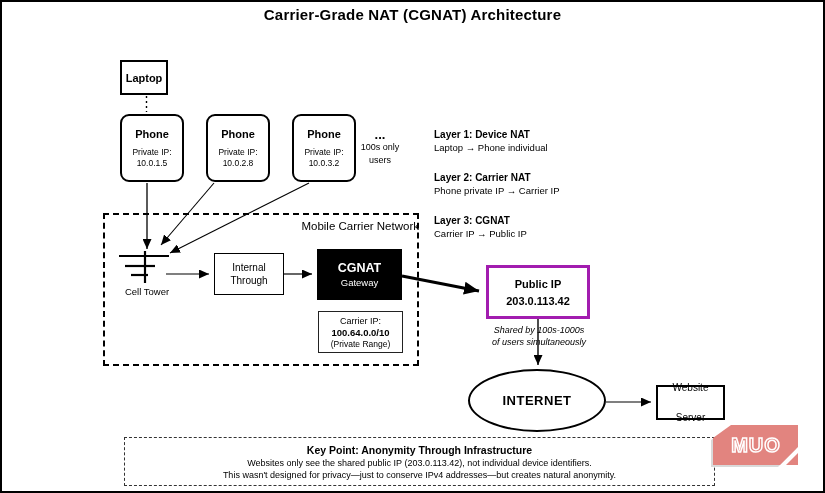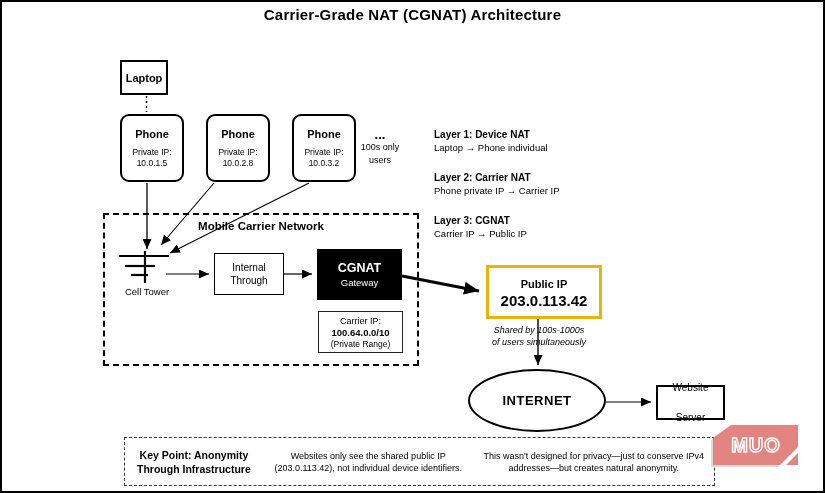--- a/index.html
+++ b/index.html
@@ -28,45 +28,45 @@
   #more-users { display:flex; flex-direction:column; align-items:center; text-align:center; }
   .layer-block { position:absolute; left:432px; z-index:2; }
   #layer-1 { top:126px; } #layer-2 { top:169px; } #layer-3 { top:212px; }
   .layer-title { font-size:10px; font-weight:bold; line-height:13px; }
   .layer-desc { font-size:9.5px; line-height:13px; }
   #carrier-network-box {
     left:101px; top:211px; width:316px; height:153px;
     border:2px dashed #000; z-index:1; background:transparent;
   }
   #carrier-network-label {
-    top:218px; left:101px; width:316px; text-align:center;
-    font-size:11.5px; font-weight:bold; z-index:2;
+    top:218px; left:101px; width:316px; text-align:right;
+    font-size:11.5px; font-weight:normal; z-index:2;
   }
   #cell-tower-label { left:112px; top:284px; width:66px; text-align:center; font-size:9.5px; z-index:2; background:transparent; }
   #internal-routing-box { left:212px; top:251px; width:70px; height:42px; border:1.5px solid #000; font-size:10px; line-height:13px; }
   #cgnat-box { left:315px; top:247px; width:85px; height:51px; background:#000; color:#fff; }
   #cgnat-box .cg-title { font-size:12.5px; font-weight:bold; line-height:15px; }
   #cgnat-box .cg-sub { font-size:9.5px; line-height:13px; }
   #carrier-ip-box { left:316px; top:309px; width:85px; height:42px; border:1px solid #222; }
   #carrier-ip-box .cip-1 { font-size:9px; line-height:12px; }
   #carrier-ip-box .cip-2 { font-size:9.5px; font-weight:bold; line-height:12px; }
   #carrier-ip-box .cip-3 { font-size:8.5px; line-height:11px; }
-  #public-ip-box { left:484px; top:263px; width:116px; height:54px; border:3px solid #eab308;align-items:center; }
+  #public-ip-box { left:484px; top:263px; width:104px; height:54px; border:3px solid #a21caf;align-items:center; }
   #public-ip-box .pip-1 { font-size:11px; font-weight:bold; line-height:14px; margin-bottom:3px; }
-  #public-ip-box .pip-2 { font-size:15px; font-weight:bold; line-height:14px; }
+  #public-ip-box .pip-2 { font-size:11px; font-weight:bold; line-height:14px; }
   #shared-note { left:477px; top:322px; width:120px; text-align:center;
     font-size:9px; font-style:italic; line-height:12px; z-index:2; }
   #internet-ellipse { left:466px; top:367px; width:138px; height:63px;
     border:2.5px solid #000; border-radius:50%;
     font-size:13px; font-weight:bold; letter-spacing:.5px; }
   #website-server-box { left:654px; top:383px; width:69px; height:35px; border:2px solid #000; font-size:10px; line-height:12px;gap:18px; }
   #key-point-box {
     left:122px; top:435px; width:591px; height:49px;
     border:1.2px dashed #333; z-index:2; background:transparent;
-    display:flex; align-items:center; justify-content:center; text-align:center;
+    display:flex; flex-direction:column; align-items:center; justify-content:center; text-align:center;
   }
   #key-point-title { font-size:10.5px; font-weight:bold; line-height:14px; }
   .key-point-line { font-size:9px; line-height:12px; }
   #wire-layer { left:0; top:0; width:825px; height:493px; z-index:1; pointer-events:none; }
   #muo-logo { left:708px; top:421px; z-index:3; }
 </style>
 </head>
 <body>
 
 <div id="stage">

